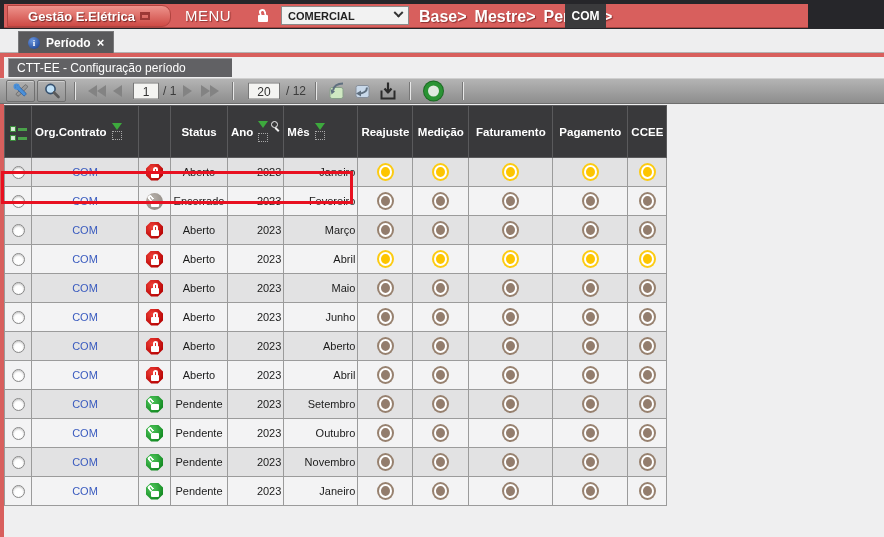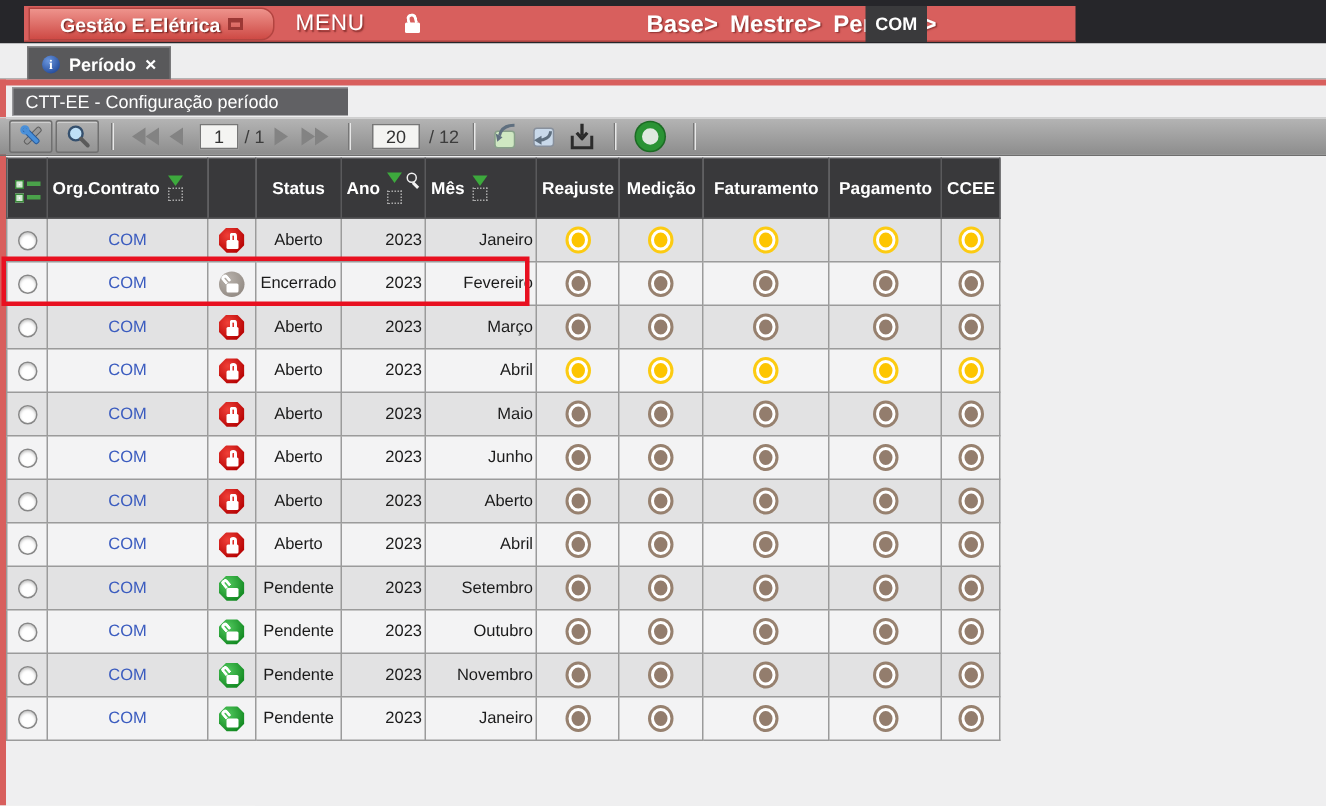--- a/index.html
+++ b/index.html
@@ -1,21 +1,21 @@
 <!DOCTYPE html>
 <html><head>
 <meta charset="utf-8">
 <style>
   * { margin:0; padding:0; box-sizing:border-box; }
   html,body { width:884px; height:537px; }
   body { font-family:"Liberation Sans", sans-serif; background:#efeff0; position:relative; overflow:hidden; }
 
   
   .topbar-dark { position:absolute; left:0; top:0; width:884px; height:29px; background:#26262a; }
-  .topbar-red  { position:absolute; left:16px; top:4px; width:701px; height:24px; background:#d85f5d; border-bottom:1px solid #a84340; }
+  .topbar-red  { position:absolute; left:4px; top:4px; width:804px; height:24px; background:#d85f5d; border-bottom:1px solid #a84340; }
   .logo-pill { position:absolute; left:3px; top:1px; width:164px; height:22px;
     background:linear-gradient(#ee938c,#ce4a45); border:1px solid #b24440; border-radius:0 9px 9px 0;
     display:flex; align-items:center; justify-content:center; gap:5px; cursor:pointer; }
   .logo-pill .t { color:#fff; font-weight:bold; font-size:13px; text-shadow:1px 1px 1px rgba(90,20,18,.8); }
   .logo-win { width:10px; height:8px; border:2px solid #9c3835; border-top-width:3px; background:transparent; }
   .menu-wrap { position:absolute; left:181px; top:3px; display:flex; align-items:center; gap:8px; cursor:pointer;flex-direction:column; }
   .menu-wrap .t { color:#fff; font-size:15px; letter-spacing:.5px; text-shadow:1px 1px 1px rgba(90,20,18,.6); }
   .burger { display:flex; flex-direction:column; gap:2px; }
   .burger i { display:block; width:16px; height:3px; background:#fff; }
   .toplock { position:absolute; left:252px; top:5px; width:14px; height:14px; cursor:pointer; }
@@ -55,21 +55,21 @@
   .sep { width:2px; height:18px; background:#e8e8e8; border-left:1px solid #777; }
   .navarr { cursor:pointer; display:flex; align-items:center; }
   .tri-l { width:0; height:0; border-top:6px solid transparent; border-bottom:6px solid transparent; border-right:9px solid #838383; }
   .tri-r { width:0; height:0; border-top:6px solid transparent; border-bottom:6px solid transparent; border-left:9px solid #838383; }
   .tb-input { height:17px; background:#f4f4f2; border:1px solid #777; font-size:12px; text-align:center; color:#333; font-family:"Liberation Sans",sans-serif; }
   .tb-lbl { font-size:12px; color:#3c3c3c; }
   .refresh { width:19px; height:19px; border-radius:50%; background:#dfe9df; border:4px solid #2a9334; box-shadow:0 0 0 1px #1c6b24; cursor:pointer; }
 
   
   table.grid { position:absolute; left:4px; top:105px; border-collapse:collapse; table-layout:fixed; background:#f3f3f3; }
-  table.grid th { background:#39393b; color:#fff; font-size:11.5px; font-weight:bold; border:1px solid #5a5a5c; height:40px; padding:0 3px; }
+  table.grid th { background:#39393b; color:#fff; font-size:11.5px; font-weight:bold; border:1px solid #5a5a5c; height:52px; padding:0 3px; }
   table.grid td { border:1px solid #9b9b9b; height:29px; font-size:11px; color:#1b1b1b; padding:0 2px; }
   table.grid tbody tr:nth-child(odd)  td { background:#e2e2e3; }
   table.grid tbody tr:nth-child(even) td { background:#f3f3f4; }
   th.ta-l { text-align:left; padding-left:6px; }
   td.ta-r { text-align:right; padding-right:6px; }
   td.ta-c, th.ta-c { text-align:center; }
   .hdr-flex { display:flex; align-items:center; }
   .adorn { display:flex; flex-direction:column; align-items:flex-start; margin-left:5px; gap:1px; }
   .tri-dn { width:0; height:0; border-left:5px solid transparent; border-right:5px solid transparent; border-top:7px solid #3da93d; }
   .grip { width:10px; height:9px; border:1px dotted #a9a9a9; }
@@ -119,20 +119,24 @@
     <span class="burger">
         <i></i>
         <i></i>
         <i></i>
       </span>
   </div>
   <div class="toplock">
       <span class="sh"></span>
       <span class="bd"></span>
     </div>
+  <div class="module-select">
+    <span class="t">COMERCIAL</span>
+    <span class="chev"></span>
+  </div>
   <div class="crumbs">
     <span class="c">Base&gt;</span>
     <span class="c">Mestre&gt;</span>
     <span class="c">Período&gt;</span>
   </div>
   <div class="crumb-cur">COM</div>
 </div>
 
 <div class="tabrow">
   <div class="tab">

